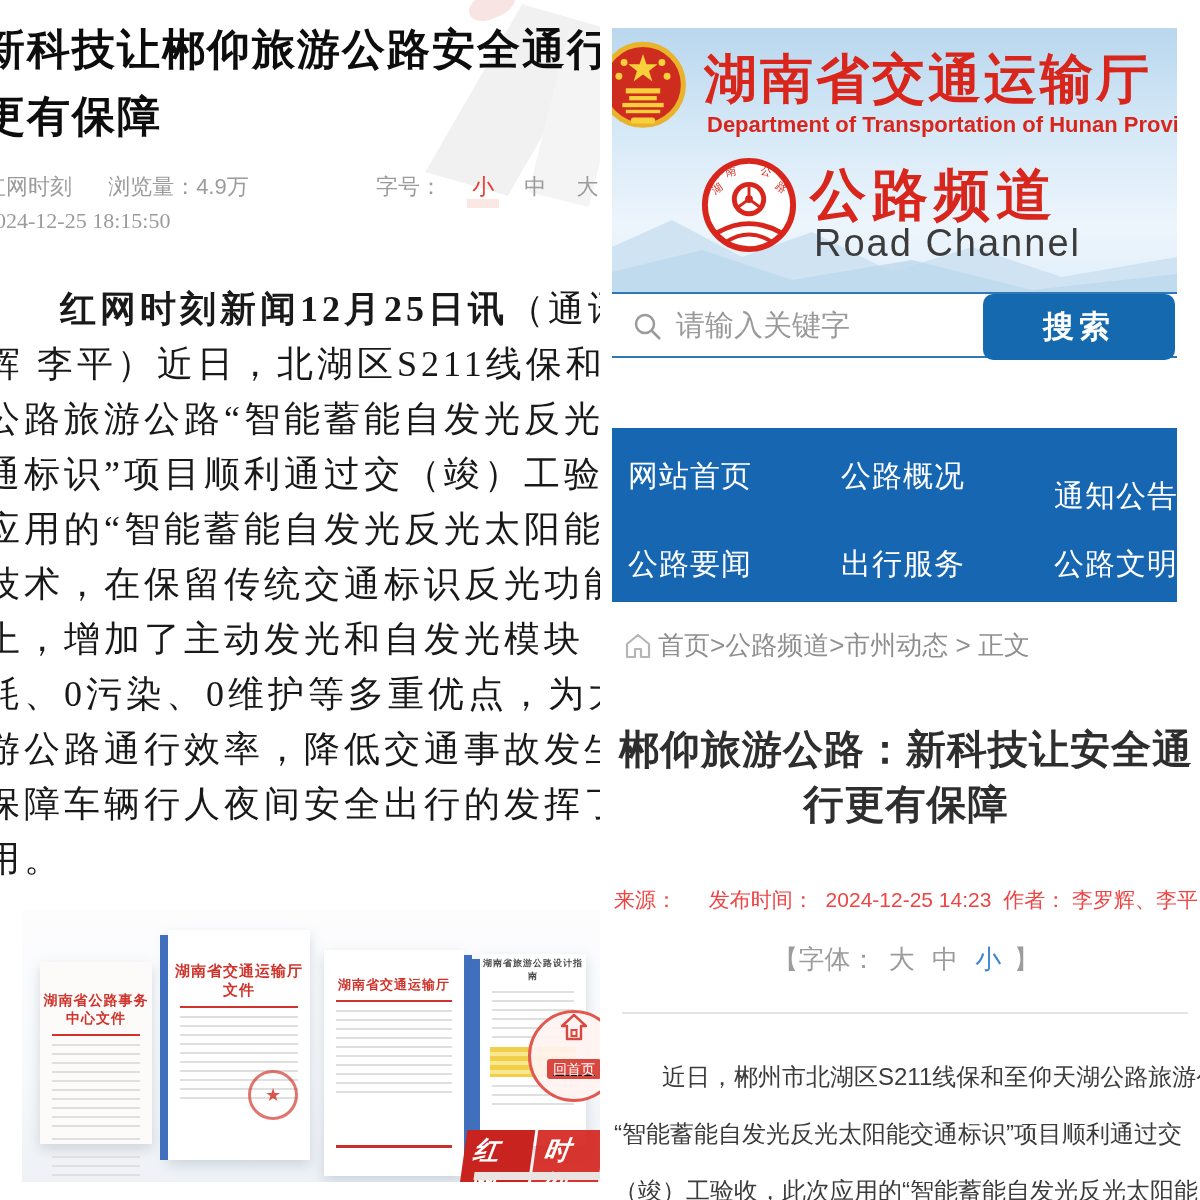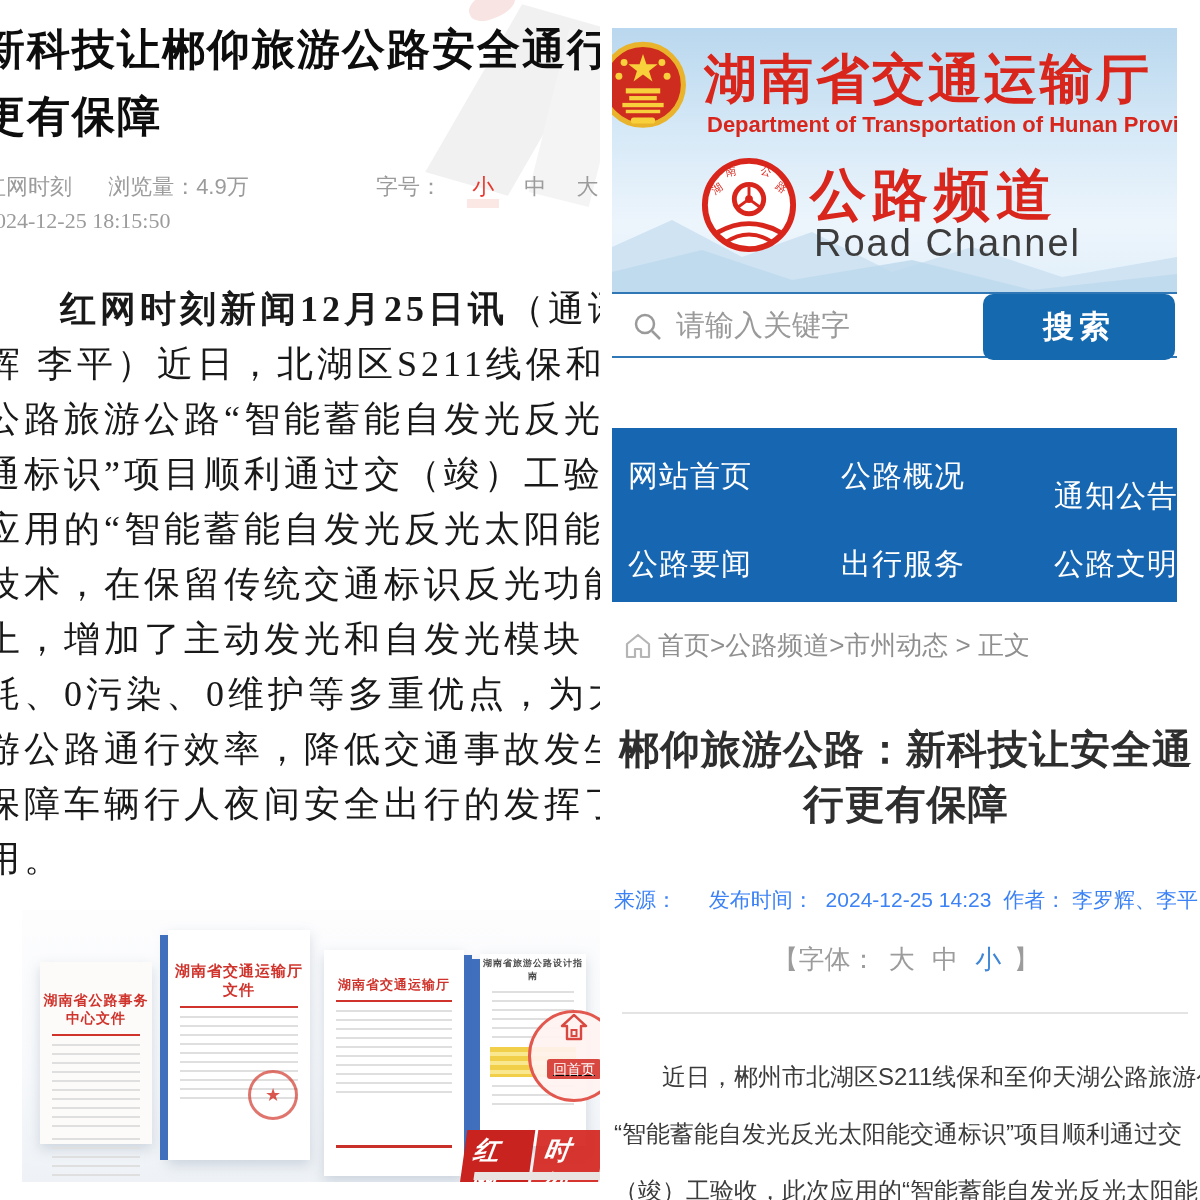--- a/index.html
+++ b/index.html
@@ -91,21 +91,21 @@
   .nav{position:absolute;left:0;top:428px;width:565px;height:174px;background:#1766b2;}
   .nav-item{position:absolute;color:#fff;font-size:30px;letter-spacing:1px;cursor:pointer;white-space:nowrap;}
   .n0{left:16px;top:28px;}  .n1{left:229px;top:28px;}  .n2{left:442px;top:28px;margin-top:20px;}
   .n3{left:16px;top:116px;} .n4{left:229px;top:116px;} .n5{left:442px;top:116px;}
 
   .crumbs{position:absolute;left:12px;top:628px;display:flex;align-items:center;gap:6px;
        color:#8f8f8f;font-size:26px;white-space:nowrap;}
   .r-title{position:absolute;left:0;top:722px;width:588px;text-align:center;font-size:40px;
        font-weight:700;color:#2e2e2e;line-height:55px;letter-spacing:1px;}
   .r-meta{position:absolute;left:0;top:886px;width:588px;text-align:center;font-size:21px;
-       color:#3b82f6;white-space:nowrap;}
+       color:#ef4444;white-space:nowrap;}
   .r-meta .gap{margin-left:26px;}
   .r-meta .v{margin:0 6px;}
   .r-font{position:absolute;left:0;top:942px;width:588px;text-align:center;font-size:26px;color:#9c9c9c;}
   .r-font .blue{color:#3f87d6;cursor:pointer;}
   .r-font .g{margin:0 5px;cursor:pointer;}
   .r-divider{position:absolute;left:10px;top:1012px;width:566px;height:2px;background:#e4e4e4;}
   .r-body{position:absolute;left:2px;top:1048px;width:586px;font-size:24px;color:#3b3b3b;}
   .r-line{height:57px;line-height:57px;white-space:nowrap;}
   .r-line.first{text-indent:48px;}
 </style>

